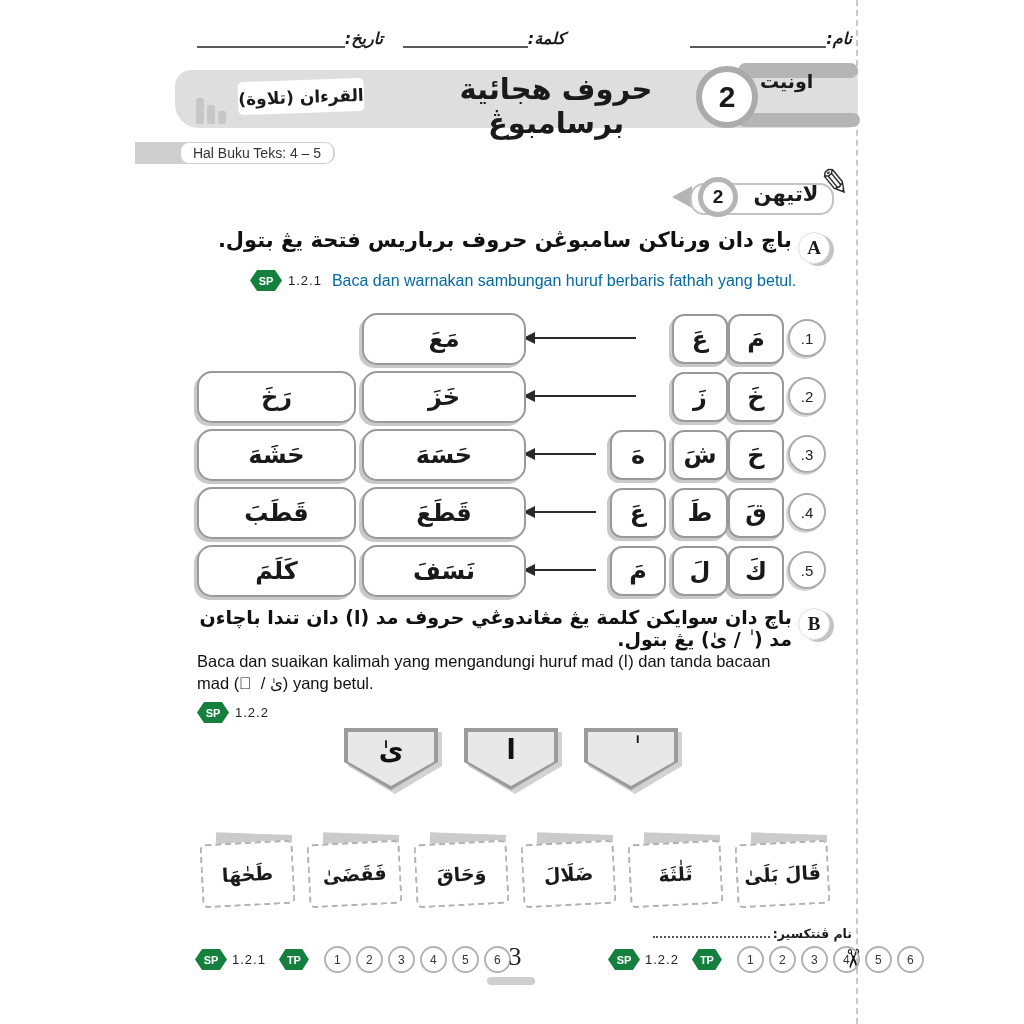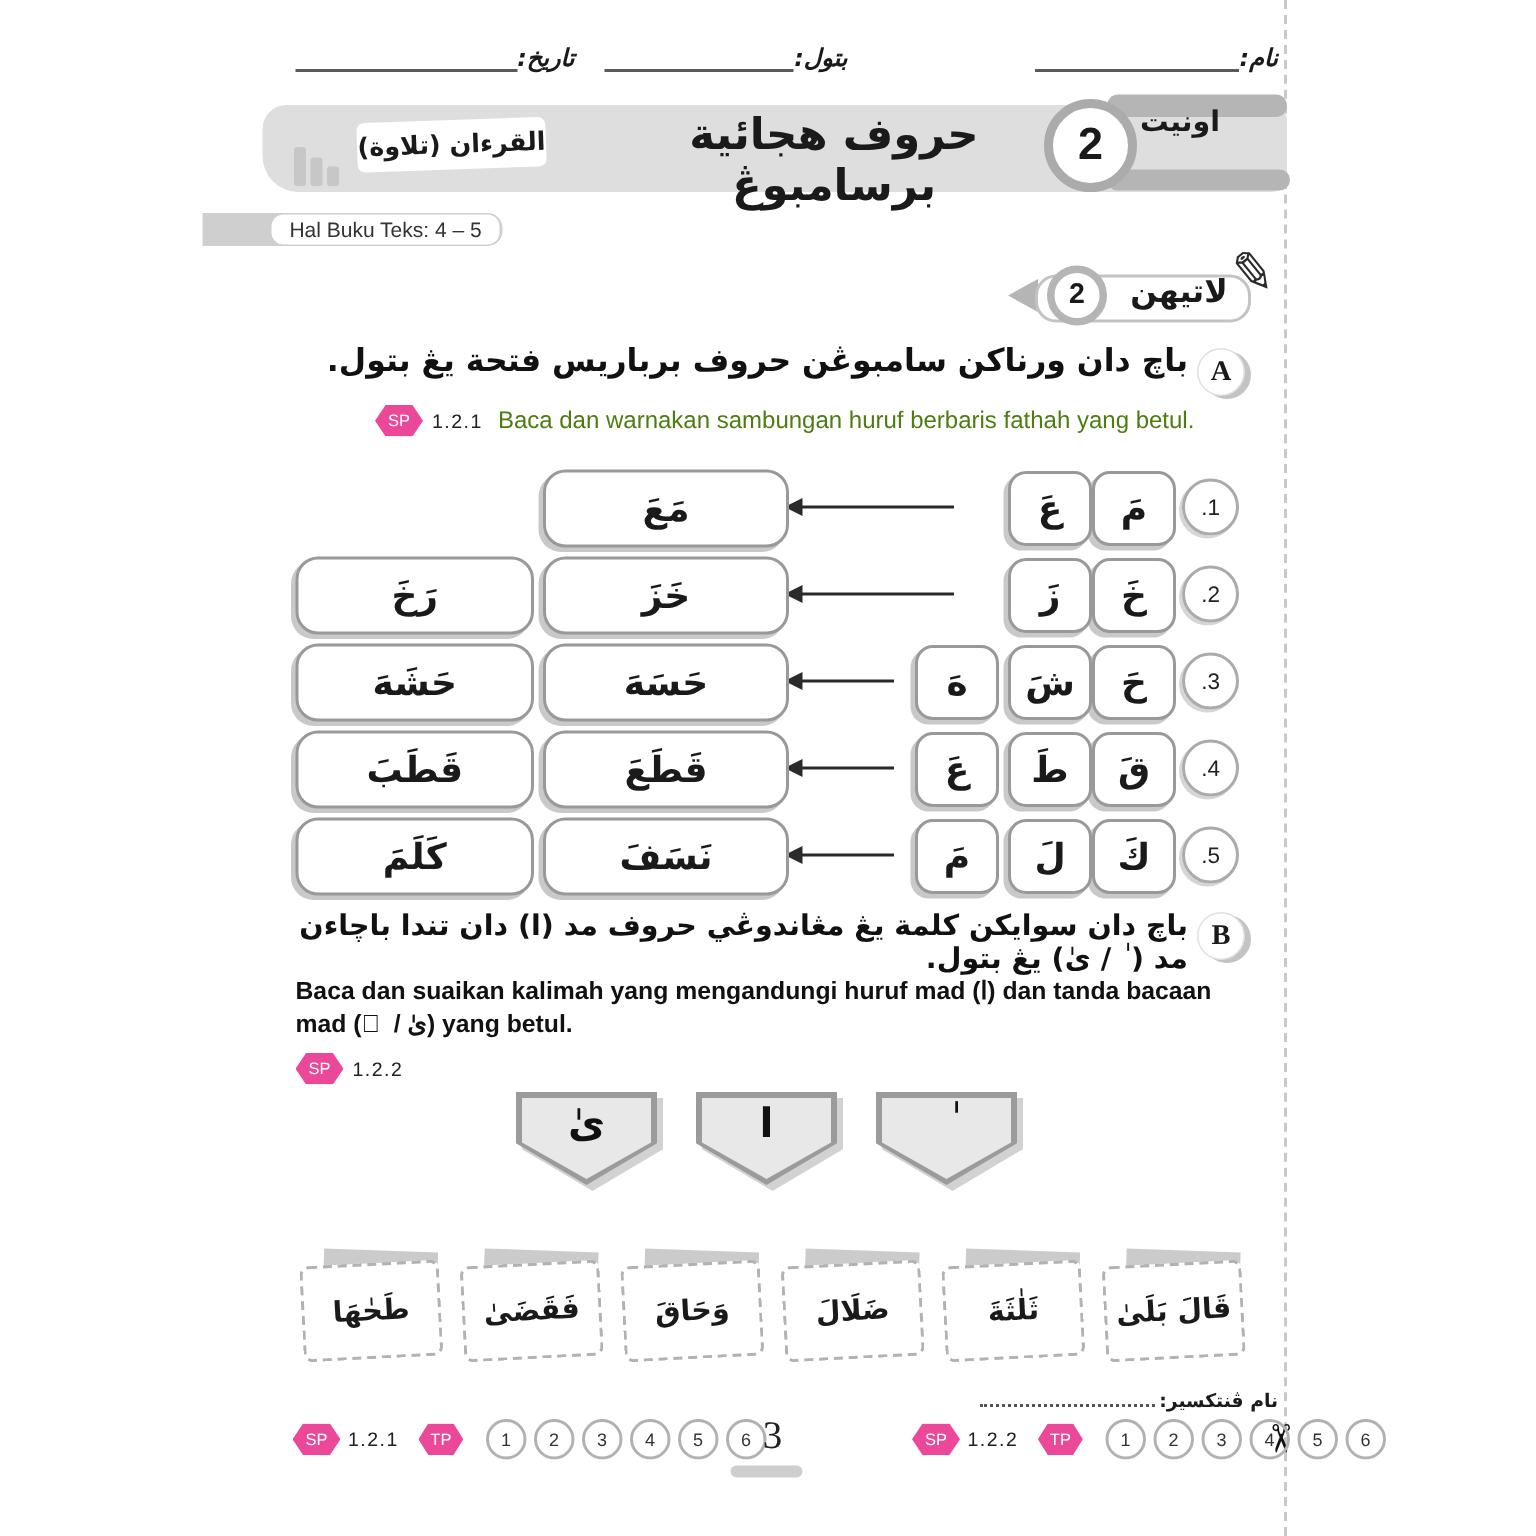--- a/index.html
+++ b/index.html
@@ -52,26 +52,26 @@
              border-right:20px solid #b5b5b5;border-top:11px solid transparent;border-bottom:11px solid transparent;}
   .lat-pencil{position:absolute;left:152px;top:-14px;font-size:36px;color:#2a2a2a;
               font-family:"DejaVu Sans",sans-serif;transform:rotate(6deg);}
 
   
   .sec-badge{position:absolute;width:30px;height:30px;border-radius:50%;background:#fff;
              border:1px solid #e0e0e0;box-shadow:4px 2px 0 #c3c3c3;display:flex;align-items:center;
              justify-content:center;font-family:"Liberation Serif",serif;font-size:19px;font-weight:bold;}
   .instr-ar{position:absolute;direction:rtl;text-align:right;font-weight:bold;color:#111;}
   .sp-row{position:absolute;display:flex;align-items:center;gap:6px;}
-  .hex{background:#ec4899;color:#fff;font-size:11px;font-weight:normal;display:flex;align-items:center;
+  .hex{background:#15803d;color:#fff;font-size:11px;font-weight:bold;display:flex;align-items:center;
        justify-content:center;clip-path:polygon(22% 0,78% 0,100% 50%,78% 100%,22% 100%,0 50%);}
   .hex.sp{width:32px;height:21px;}
   .hex.tp{width:30px;height:21px;}
   .sp-code{font-size:13px;color:#222;letter-spacing:1px;}
-  .sp-text{font-size:16px;color:#4d7c0f;margin-left:4px;}
+  .sp-text{font-size:16px;color:#0369a1;margin-left:4px;}
 
   
   .ex-row{position:absolute;left:0;width:1024px;height:50px;}
   .num-circle{position:absolute;left:788px;top:6px;width:34px;height:34px;border-radius:50%;
               border:2px solid #ababab;box-shadow:-2px 2px 0 #d6d6d6;display:flex;align-items:center;
               justify-content:center;font-size:15px;direction:rtl;color:#222;}
   .letterbox{position:absolute;top:1px;width:52px;height:46px;background:#fff;border:2px solid #999;
              border-radius:12px;box-shadow:-3px 3px 0 #c9c9c9;display:flex;align-items:center;
              justify-content:center;font-size:24px;font-weight:bold;direction:rtl;}
   .optbox{position:absolute;top:0;height:48px;background:#fff;border:2px solid #999;border-radius:15px;
@@ -121,21 +121,21 @@
 <div id="page">
 
   <div class="cutline"></div>
   <div class="scissors">✂</div>
 
   <div class="hfield ar" style="left:690px;top:26px;width:162px;">
     <span class="lbl">نام:</span>
     <span class="line"></span>
   </div>
   <div class="hfield ar" style="left:403px;top:26px;width:162px;">
-    <span class="lbl">بتول:</span>
+    <span class="lbl">كلمة:</span>
     <span class="line"></span>
   </div>
   <div class="hfield ar" style="left:197px;top:26px;width:186px;">
     <span class="lbl">تاريخ:</span>
     <span class="line"></span>
   </div>
 
   <div class="banner"></div>
   <div class="pill" style="left:738px;top:63px;width:120px;height:15px;"></div>
   <div class="pill" style="left:738px;top:113px;width:122px;height:14px;"></div>
@@ -210,21 +210,21 @@
     <div class="letterbox ar" style="left:728px;">كَ</div>
     <div class="letterbox ar" style="left:672px;">لَ</div>
     <div class="letterbox ar" style="left:610px;">مَ</div>
     <div class="match-arrow" style="left:534px;width:62px;"></div>
     <div class="optbox ar" style="left:362px;width:160px;text-align:right;">نَسَفَ</div>
     <div class="optbox ar" style="left:197px;width:155px;">كَلَمَ</div>
   </div>
 
   <div class="sec-badge" style="left:798px;top:608px;">B</div>
   <div class="instr-ar ar" style="left:197px;top:606px;width:595px;font-size:19px;">باچ دان سوايكن كلمة يڠ مڠاندوڠي حروف مد (ا) دان تندا باچاءن مد ( ٰ / ىٰ) يڠ بتول.</div>
-  <div class="malay-text" style="left:197px;top:650px;width:620px;font-weight:bold;">
+  <div class="malay-text" style="left:197px;top:650px;width:620px;">
     <div>Baca dan suaikan kalimah yang mengandungi huruf mad (ا) dan tanda bacaan</div>
     <div>mad ( ٰ / ىٰ) yang betul.</div>
   </div>
   <div class="sp-row" style="left:197px;top:702px;">
     <span class="hex sp">SP</span>
     <span class="sp-code">1.2.2</span>
   </div>
 
   <div class="banner-row">
     <div class="mad-banner">

